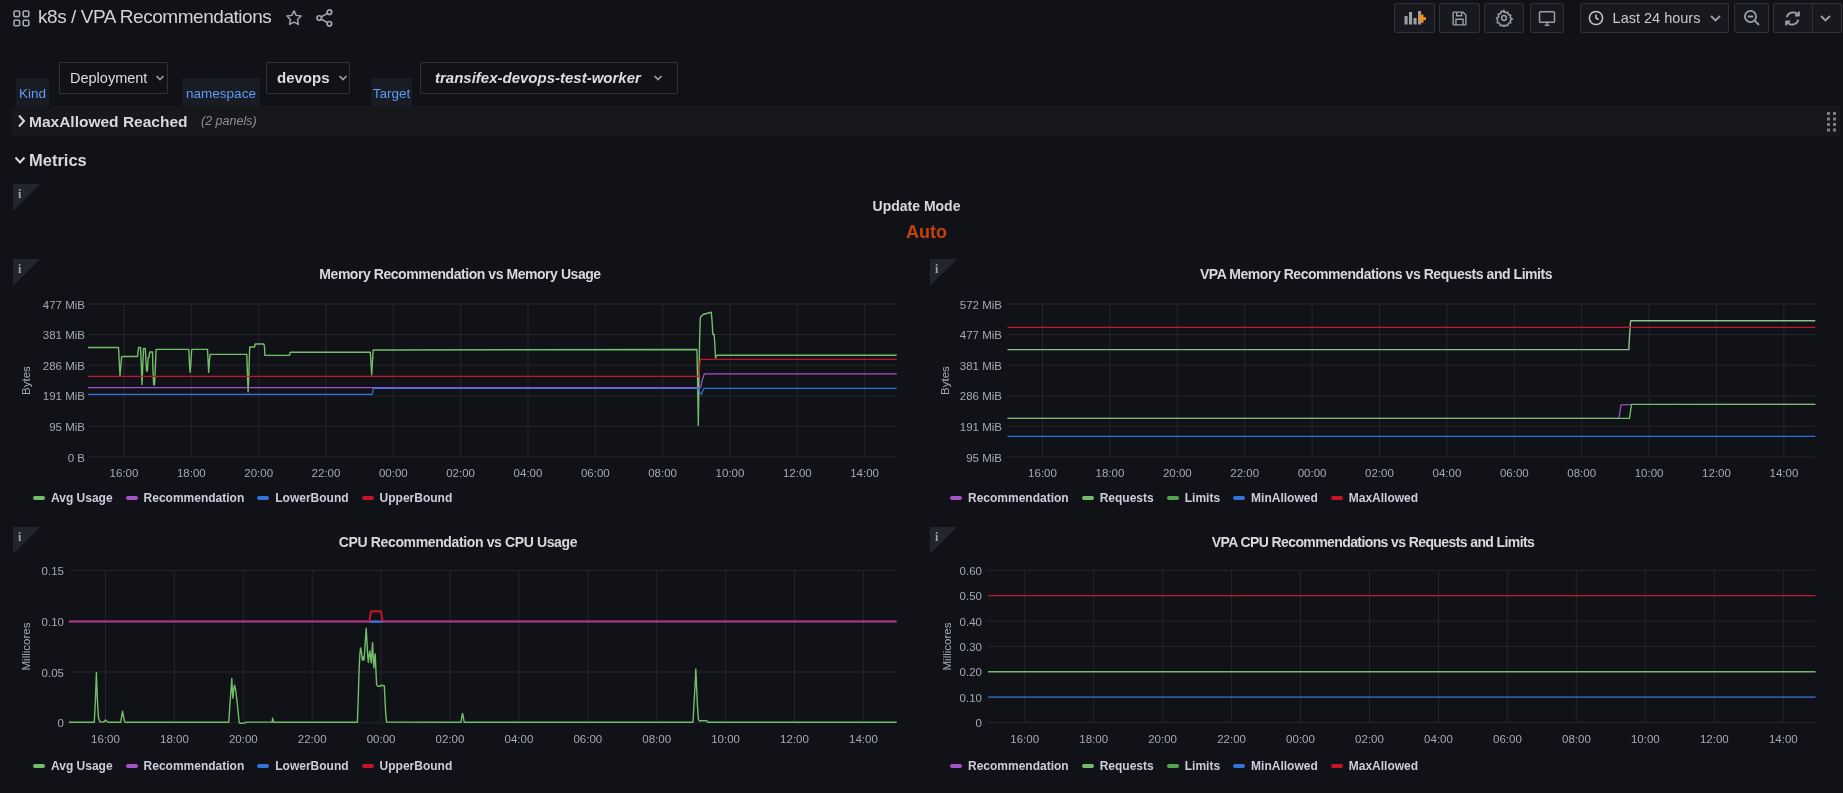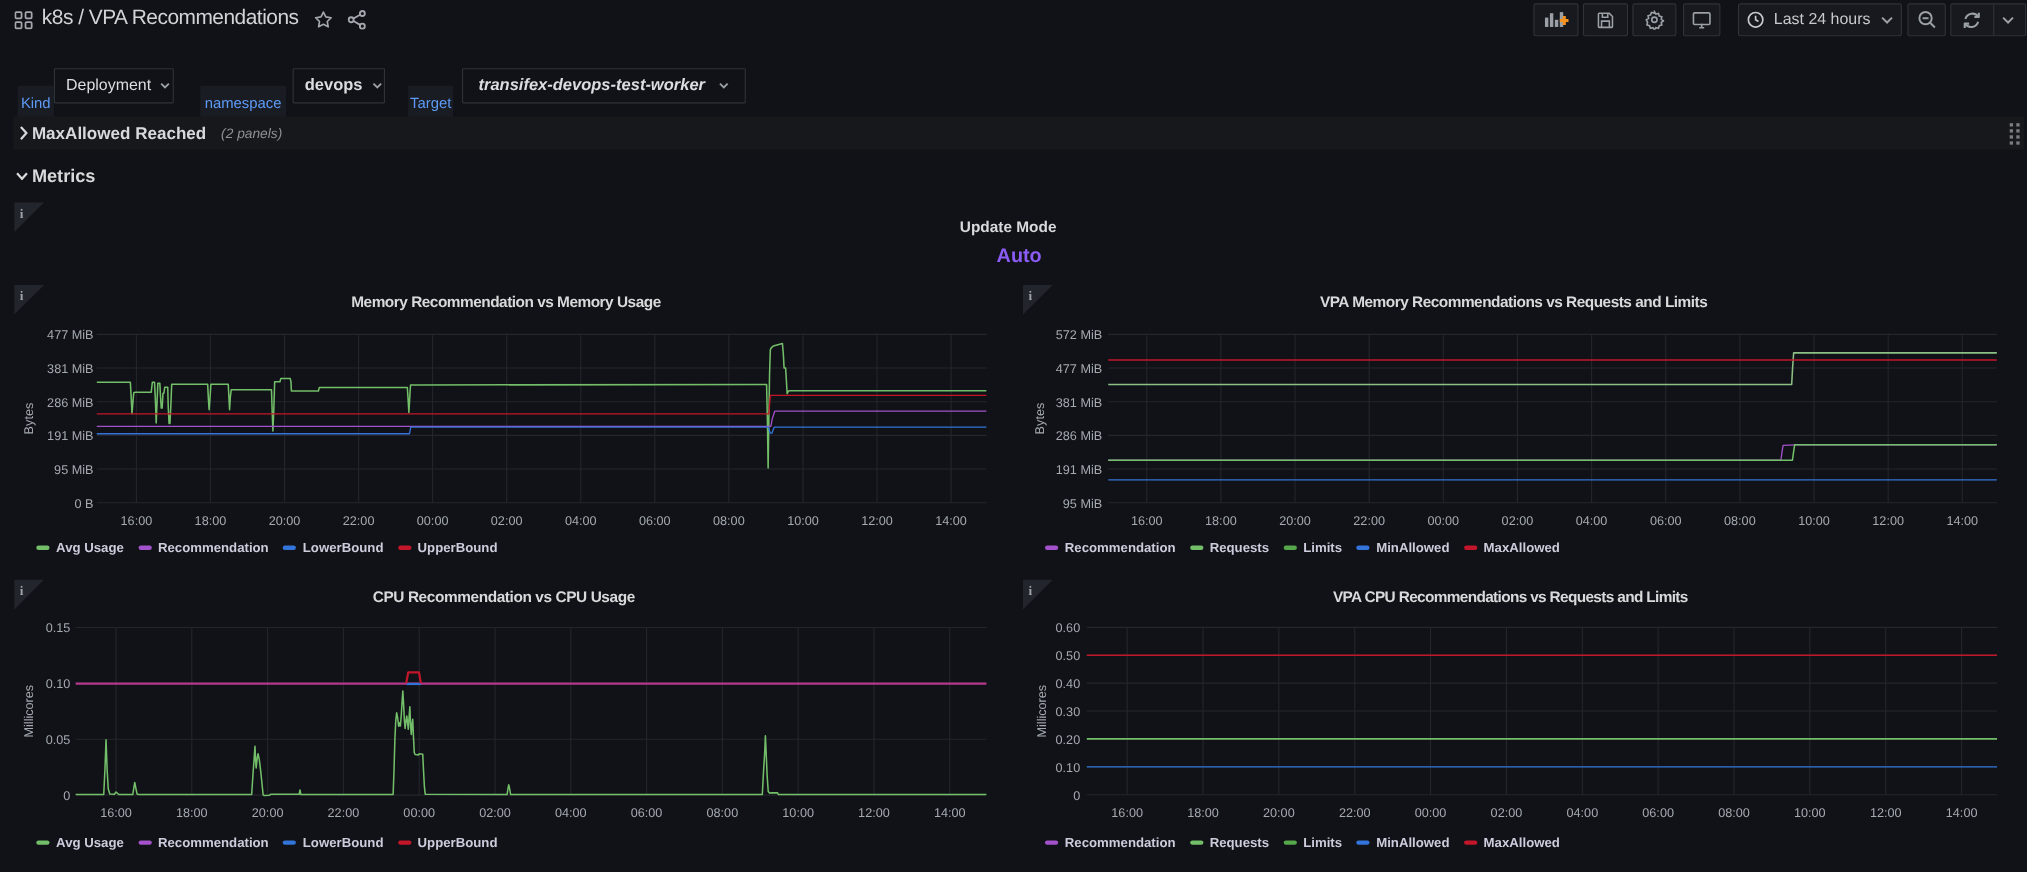--- a/index.html
+++ b/index.html
@@ -95,21 +95,21 @@
     <path d="M14.9 1.5v4h-4" stroke-linejoin="round"></path>
     <path d="M2.1 15.5v-4h4" stroke-linejoin="round"></path>
   </svg>
   <div style="position:absolute;left:38px;top:0;width:1px;height:28px;background:#2f3237"></div>
   <svg style="margin-left:14px" width="11" height="7" viewBox="0 0 11 7" fill="none" stroke="#9aa0a6" stroke-width="1.8">
         <path d="M1 1l4.5 4.5L10 1"></path>
       </svg>
 </div>
 
 <div class="chip" style="left:16px;width:33px;">Kind</div>
-<div class="vbox" style="left:49px;width:109px;">Deployment
+<div class="vbox" style="left:59px;width:109px;">Deployment
   <svg class="caret" width="10" height="10" viewBox="0 0 10 10" fill="none" stroke="#9aa0a6" stroke-width="1.7">
         <path d="M1.5 3l3.5 3.5L8.5 3"></path>
       </svg>
 </div>
 <div class="chip" style="left:182px;width:78px;">namespace</div>
 <div class="vbox" style="left:266px;width:84px;font-weight:700;font-size:15px;">devops
   <svg class="caret" width="10" height="10" viewBox="0 0 10 10" fill="none" stroke="#9aa0a6" stroke-width="1.7">
         <path d="M1.5 3l3.5 3.5L8.5 3"></path>
       </svg>
 </div>
@@ -147,21 +147,21 @@
 <div class="icorner" style="left:13px;top:259px;"></div>
     <div class="iglyph" style="left:18px;top:262px;">i</div>
 <div class="icorner" style="left:930px;top:259px;"></div>
     <div class="iglyph" style="left:935px;top:262px;">i</div>
 <div class="icorner" style="left:13px;top:527px;"></div>
     <div class="iglyph" style="left:18px;top:530px;">i</div>
 <div class="icorner" style="left:930px;top:527px;"></div>
     <div class="iglyph" style="left:935px;top:530px;">i</div>
 
 <div class="abs" style="left:13px;top:198px;width:1807px;text-align:center;font-size:14px;font-weight:700;color:#d8d9da;">Update Mode</div>
-<div class="abs" style="left:23px;top:222px;width:1807px;text-align:center;font-size:18px;font-weight:700;color:#8b5cf6;">Auto</div>
+<div class="abs" style="left:23px;top:222px;width:1807px;text-align:center;font-size:18px;font-weight:700;color:#c2410c;">Auto</div>
 
 <div class="ptitle" style="left:60px;top:266px;width:800px;letter-spacing:-0.45px;">Memory Recommendation vs Memory Usage</div>
 <div class="ptitle" style="left:976px;top:266px;width:800px;letter-spacing:-0.45px;">VPA Memory Recommendations vs Requests and Limits</div>
 <div class="ptitle" style="left:58px;top:534px;width:800px;letter-spacing:-0.37px;">CPU Recommendation vs CPU Usage</div>
 <div class="ptitle" style="left:973px;top:534px;width:800px;letter-spacing:-0.6px;">VPA CPU Recommendations vs Requests and Limits</div>
 
 <svg class="abs" style="left:0;top:0" width="1843" height="793" viewBox="0 0 1843 793">
 <g stroke="#24262c" stroke-width="1">
 <line x1="88" y1="304" x2="897" y2="304"></line>
 <line x1="88" y1="334.6" x2="897" y2="334.6"></line>

